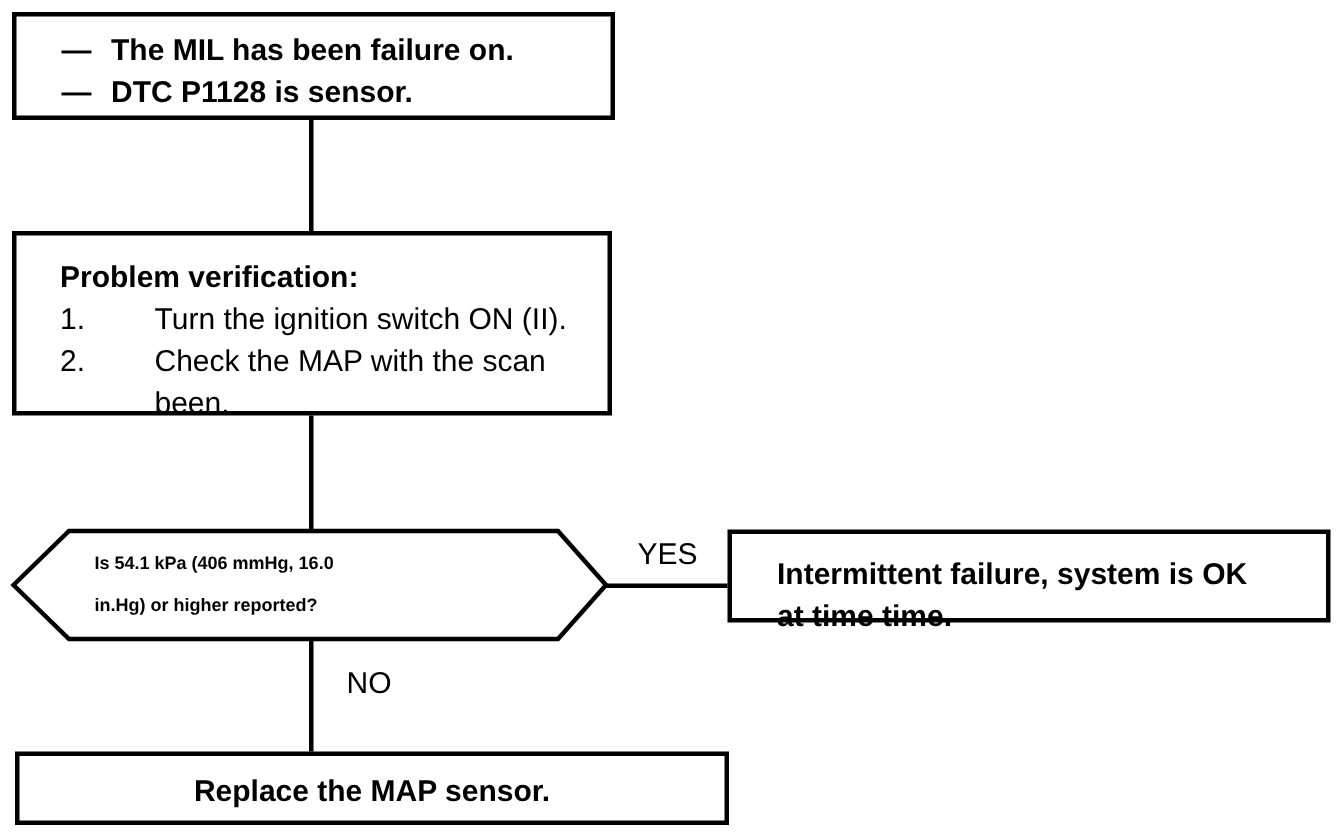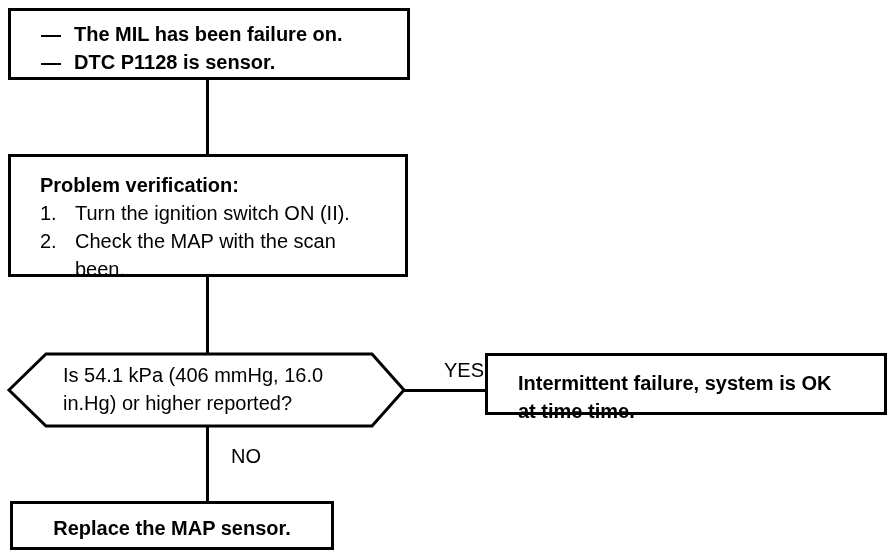--- a/index.html
+++ b/index.html
@@ -13,25 +13,25 @@
   }
   .vline{position:absolute;width:3px;background:#000;}
   .hline{position:absolute;height:3px;background:#000;}
   .bullets{padding:9px 8px 0 30px;font-weight:bold;}
   .brow{display:flex;}
   .brow .dash{width:33px;flex:0 0 33px;}
   .verify{padding:14px 8px 0 29px;font-weight:normal;}
   .verify .heading{font-weight:bold;}
   .step{display:flex;}
   .step .num{width:35px;flex:0 0 35px;}
-  .step .steptext{width:288px;}
+  .step .steptext{width:288px;margin-left:28px;}
   .hexsvg{position:absolute;left:0;top:0;}
   .decision-text{
     position:absolute;left:63px;top:361px;width:300px;
-    font-size:20px;line-height:28px;font-weight:normal;
+    font-size:12px;line-height:28px;font-weight:bold;
   }
   .edge-label{position:absolute;font-size:20px;line-height:24px;font-weight:normal;}
   .result{padding:13px 10px 0 30px;font-weight:bold;}
   .replace-box{text-align:center;padding-top:10px;font-weight:bold;}
 </style>
 </head>
 <body>
 
 <div class="canvas">
 
@@ -74,27 +74,27 @@
         </span>
       </div>
     </div>
   </div>
 
   <div class="decision-text">
     <div>Is 54.1 kPa (406 mmHg, 16.0</div>
     <div>in.Hg) or higher reported?</div>
   </div>
 
-  <div class="edge-label" style="left:444px;top:358px">YES</div>
+  <div class="edge-label" style="left:425px;top:358px">YES</div>
   <div class="edge-label" style="left:231px;top:444px">NO</div>
 
   <div class="box" style="left:485px;top:353px;width:402px;height:62px">
     <div class="result">
       <div>Intermittent failure, system is OK</div>
       <div>at time time.</div>
     </div>
   </div>
 
-  <div class="box replace-box" style="left:10px;top:501px;width:324px;height:49px">
+  <div class="box replace-box" style="left:10px;top:501px;width:476px;height:49px">
     <div>Replace the MAP sensor.</div>
   </div>
 
 </div>
 
 </body></html>

